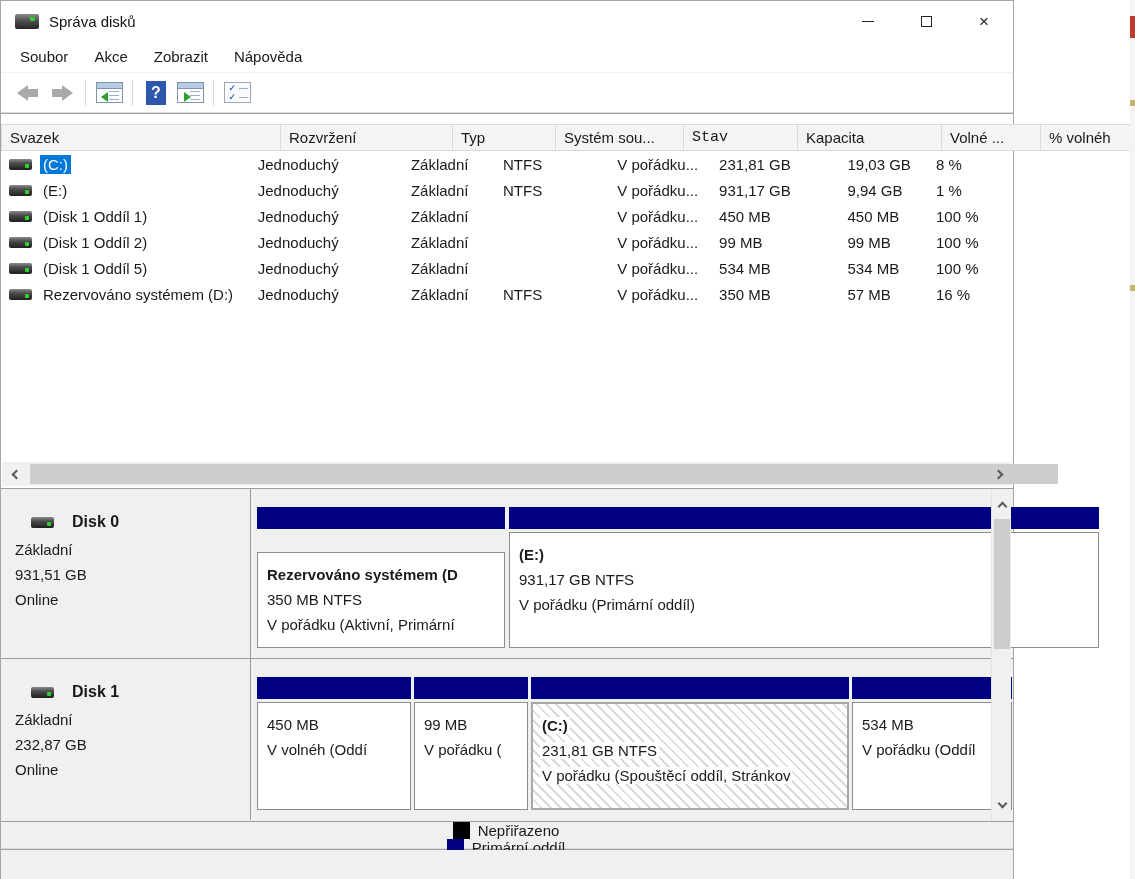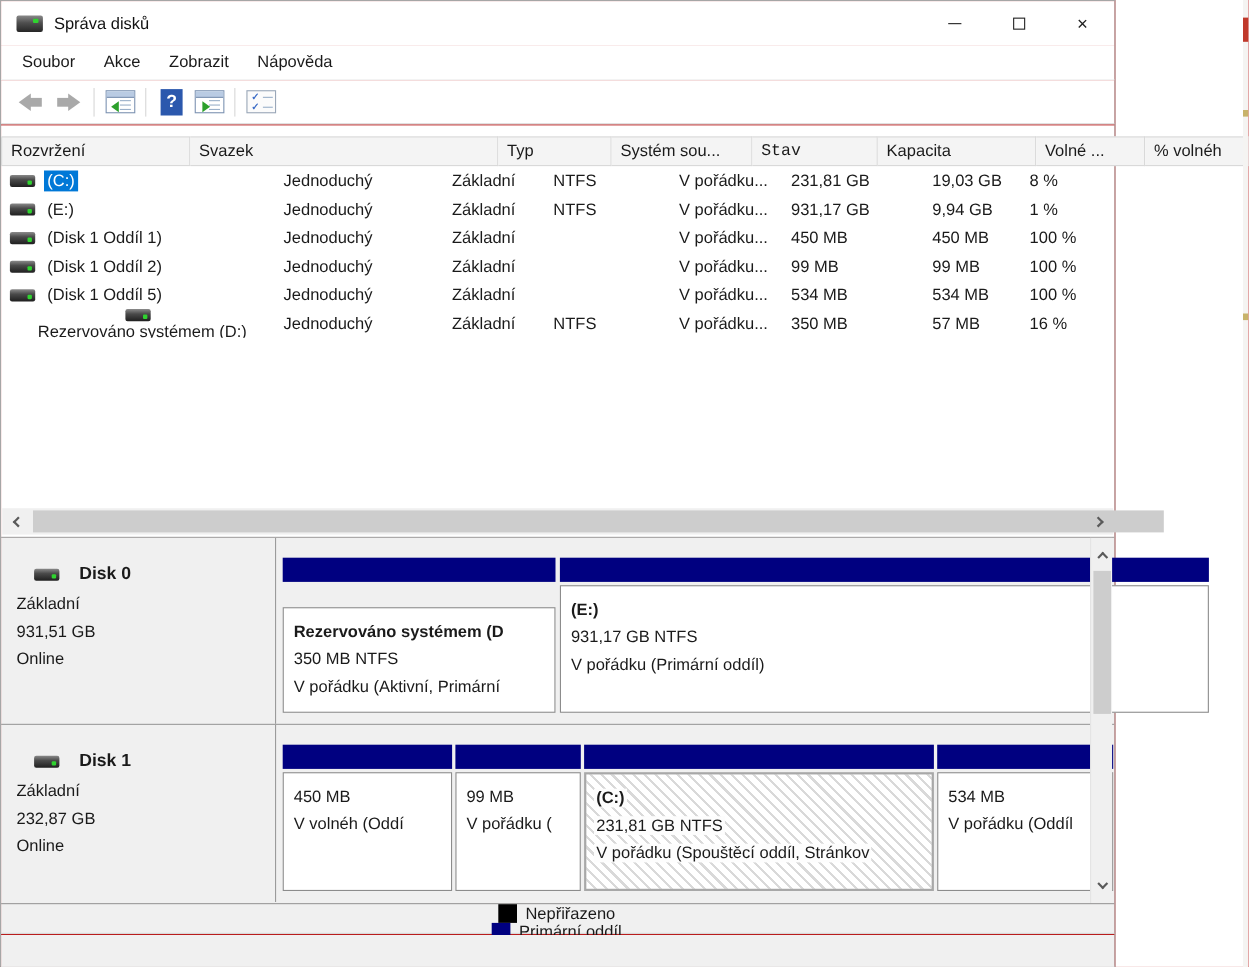--- a/index.html
+++ b/index.html
@@ -1,20 +1,20 @@
 <!DOCTYPE html>
 <html><head>
 <meta charset="utf-8">
 <style>
   * { box-sizing: border-box; margin: 0; padding: 0; }
   html,body { width:1135px; height:879px; overflow:hidden; }
   body { font-family:"Liberation Sans", sans-serif; background:#ffffff; position:relative; color:#1a1a1a; }
 
   
-  .window { position:absolute; left:0; top:0; width:1014px; height:879px; background:#b91c1c; border:1px solid #a6a6a6; }
+  .window { position:absolute; left:0; top:0; width:1014px; height:879px; background:#a3a3a3; border:1px solid #a6a6a6; }
   .desktop-strip { position:absolute; right:0; top:0; width:5px; height:879px; background:#f5f4f2; }
   .desktop-strip .red-fleck { position:absolute; top:16px; right:0; width:5px; height:22px; background:#c0392b; }
   .desktop-strip .yellow-fleck { position:absolute; top:100px; right:0; width:5px; height:6px; background:#c8b36a; }
   .desktop-strip .yellow-fleck2 { position:absolute; top:285px; right:0; width:5px; height:6px; background:#c8b36a; }
 
   .titlebar { position:absolute; left:0; top:0; width:100%; height:40px; display:flex; align-items:center; background:#fff; }
   .app-icon { width:24px; height:15px; margin-left:14px; position:relative; background:linear-gradient(#8a8a8a 0%, #4f4f4f 45%, #262626 100%); border-radius:2px; }
   .app-icon::after { content:""; position:absolute; right:4px; top:3px; width:5px; height:4px; background:#2fd32f; border-radius:1px; }
   .title-text { margin-left:10px; font-size:15px; color:#111; }
   .win-controls { margin-left:auto; display:flex; height:100%; }
@@ -155,22 +155,22 @@
         </span>
       </div>
       <span class="tb-sep"></span>
       <div class="tb-btn">
         <span class="icon-props"></span>
       </div>
     </div>
 
   <div class="volume-pane">
     <div class="vheader">
+        <div class="hcell" style="width: 280px;">Svazek</div>
         <div class="hcell" style="width: 172px;">Rozvržení</div>
-        <div class="hcell" style="width: 280px;">Svazek</div>
         <div class="hcell" style="width: 103px;">Typ</div>
         <div class="hcell" style="width: 128px;">Systém sou...</div>
         <div class="hcell" style="width: 114px; font-family: Liberation Mono, monospace;">Stav</div>
         <div class="hcell" style="width: 144px;">Kapacita</div>
         <div class="hcell" style="width: 99px; text-align: center;">Volné ...</div>
         <div class="hcell" style="width: 95px;">% volnéh</div>
       </div>
     <div class="vrows">
         <div class="vrow">
           <div class="vcell" style="width: 280px;">
@@ -231,21 +231,21 @@
           </div>
           <div class="vcell" style="width: 172px;">Jednoduchý</div>
           <div class="vcell" style="width: 103px;">Základní</div>
           <div class="vcell" style="width: 128px;"></div>
           <div class="vcell" style="width: 114px;">V pořádku...</div>
           <div class="vcell" style="width: 144px;">534 MB</div>
           <div class="vcell" style="width: 99px;">534 MB</div>
           <div class="vcell" style="width: 95px;">100 %</div>
         </div>
         <div class="vrow">
-          <div class="vcell" style="width: 280px; flex-direction: column;">
+          <div class="vcell" style="width: 280px;">
             <span class="drive-icon"></span>
             <span class="vol-label">Rezervováno systémem (D:)</span>
           </div>
           <div class="vcell" style="width: 172px;">Jednoduchý</div>
           <div class="vcell" style="width: 103px;">Základní</div>
           <div class="vcell" style="width: 128px;">NTFS</div>
           <div class="vcell" style="width: 114px;">V pořádku...</div>
           <div class="vcell" style="width: 144px;">350 MB</div>
           <div class="vcell" style="width: 99px;">57 MB</div>
           <div class="vcell" style="width: 95px;">16 %</div>

